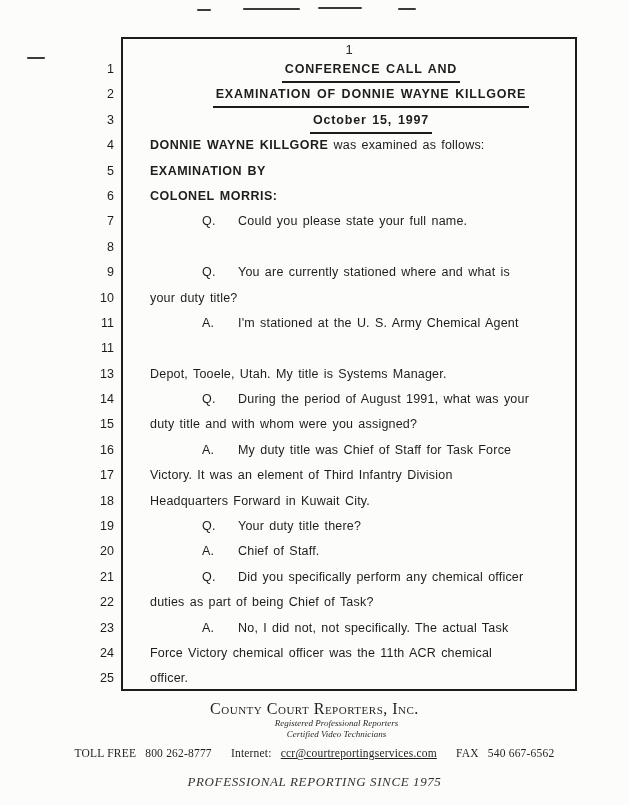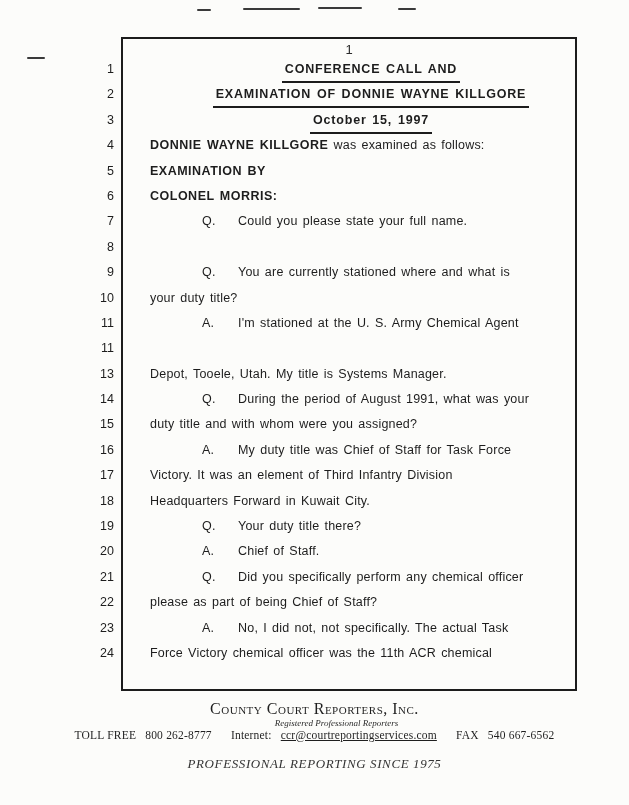--- a/index.html
+++ b/index.html
@@ -83,21 +83,21 @@
     font-size:16px;
     letter-spacing:0.5px;
   }
   .tagline {
     font-style:italic;
     font-size:9px;
     line-height:10.5px;
     color:#2c2c2c;
     padding-left:44px;
   }
-  .contact { font-size:11.5px; margin-top:0; letter-spacing:0.2px; }
+  .contact { font-size:11.5px; margin-top:8px; letter-spacing:0.2px; }
   .contact .gap-sm { margin-left:6px; }
   .contact .gap-lg { margin-left:16px; }
   .email { text-decoration:underline; }
   .since {
     font-style:italic;
     font-size:13px;
     letter-spacing:0.6px;
     margin-top:15px;
     color:#333;
   }
@@ -195,37 +195,40 @@
       <div class="line-row">
         <span class="line-num">20</span>
         <span class="line-text"><span class="qa-prefix">A.</span>Chief of Staff.</span>
       </div>
       <div class="line-row">
         <span class="line-num">21</span>
         <span class="line-text"><span class="qa-prefix">Q.</span>Did you specifically perform any chemical officer</span>
       </div>
       <div class="line-row">
         <span class="line-num">22</span>
-        <span class="line-text">please as part of being Chief of Staff?</span>
+        <span class="line-text">duties as part of being Chief of Task?</span>
       </div>
       <div class="line-row">
         <span class="line-num">23</span>
         <span class="line-text"><span class="qa-prefix">A.</span>No, I did not, not specifically.  The actual Task</span>
       </div>
       <div class="line-row">
         <span class="line-num">24</span>
         <span class="line-text">Force Victory chemical officer was the 11th ACR chemical</span>
       </div>
       <div class="line-row">
+        <span class="line-num">25</span>
+        <span class="line-text">officer.</span>
       </div>
     </div>
 
   <footer class="footer">
     <div class="company">County Court Reporters, Inc.</div>
     <div class="tagline">Registered Professional Reporters</div>
+    <div class="tagline">Certified Video Technicians</div>
     <div class="contact">
       <span>TOLL FREE</span>
       <span class="gap-sm">800 262-8777</span>
       <span class="gap-lg">Internet:</span>
       <span class="email gap-sm">ccr@courtreportingservices.com</span>
       <span class="gap-lg">FAX</span>
       <span class="gap-sm">540 667-6562</span>
     </div>
     <div class="since">PROFESSIONAL REPORTING SINCE 1975</div>
   </footer>

